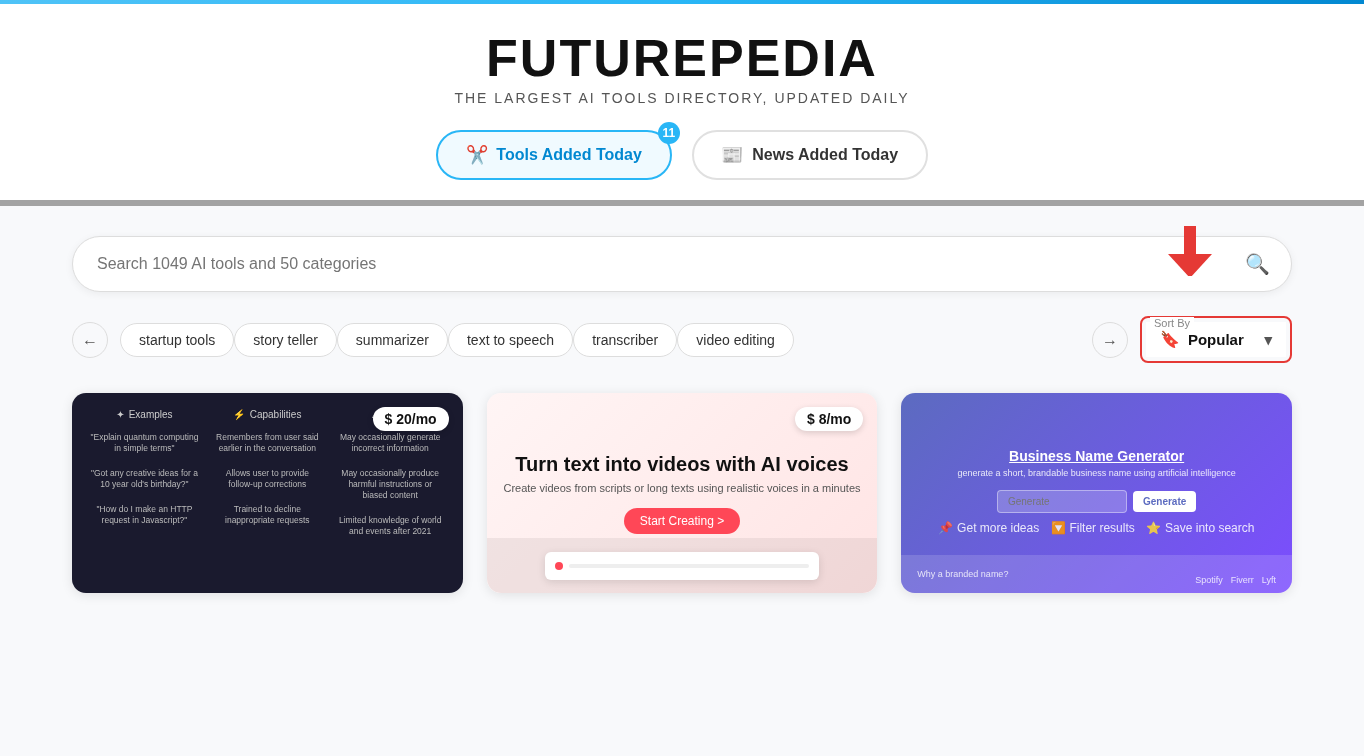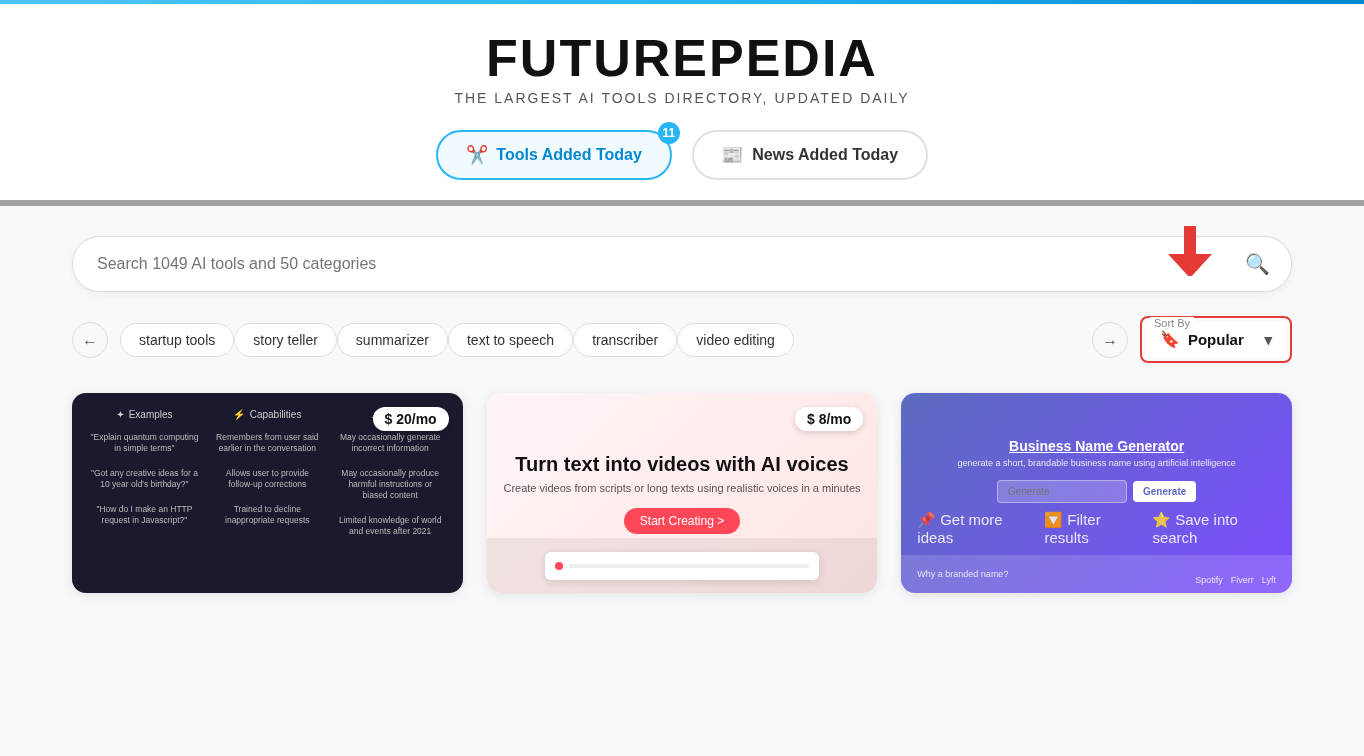--- a/index.html
+++ b/index.html
@@ -503,21 +503,21 @@
     </div>
 
     <div class="card card-3">
       <div class="card-3-inner">
         <div class="card-3-title">Business Name Generator</div>
         <div class="card-3-sub">generate a short, brandable business name using artificial intelligence</div>
         <div style="display:flex;gap:6px;align-items:center;margin-bottom:8px;">
           <input class="card-3-search" type="text" placeholder="Generate" style="">
           <button style="background:#fff;color:#5c6bc0;border:none;border-radius:4px;padding:5px 10px;font-size:10px;font-weight:700;cursor:pointer;">Generate</button>
         </div>
-        <div style="display:flex;gap:12px;font-size:15px;color:rgba(255,255,255,0.85);margin-bottom:3px;">
+        <div style="display:flex;gap:12px;font-size:12px;color:rgba(255,255,255,0.85);margin-bottom:3px;">
           <span>📌 Get more ideas</span>
           <span>🔽 Filter results</span>
           <span>⭐ Save into search</span>
         </div>
         <div style="position:absolute;bottom:0;left:0;right:0;padding:8px 16px;background:rgba(255,255,255,0.15);display:flex;align-items:center;justify-content:space-between;border-radius:0 0 14px 14px;">
           <span style="font-size:9px;color:rgba(255,255,255,0.8);">Why a branded name?</span>
           <div class="card-3-logos">
             <span>Spotify</span>
             <span>Fiverr</span>
             <span>Lyft</span>

